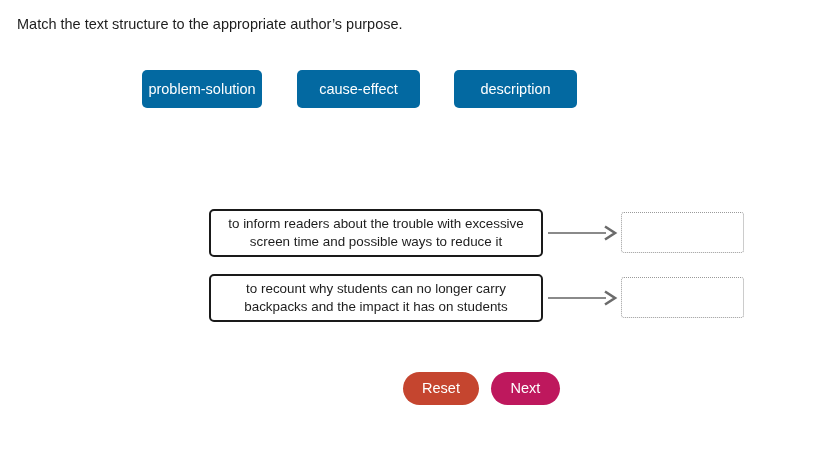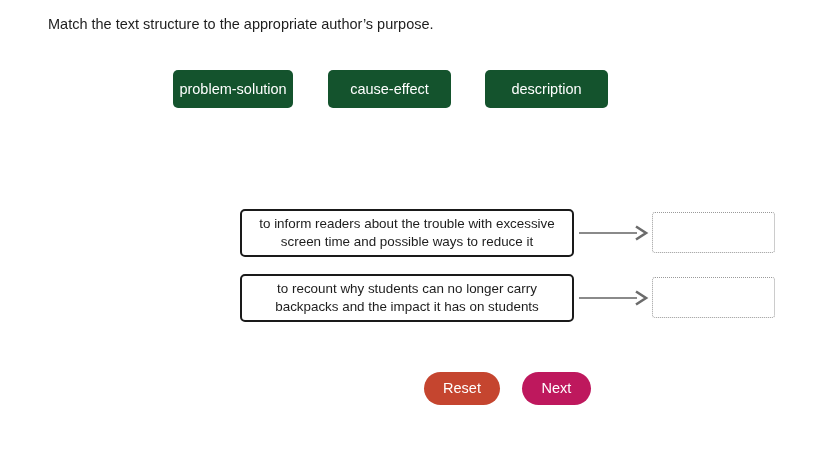--- a/index.html
+++ b/index.html
@@ -14,21 +14,20 @@
     position: relative;
     overflow: hidden;
     font-family: "Liberation Sans", sans-serif;
     color: #222222;
     -webkit-font-smoothing: antialiased;
   }
 
   .stage {
     position: absolute;
     inset: 0;
-    margin-left: 31px;
   }
 
   
   .instruction {
     position: absolute;
     left: 17px;
     top: 15px;
     font-size: 14.5px;
     line-height: 18px;
     color: #1d1d1d;
@@ -41,21 +40,21 @@
     left: 0;
     top: 70px;
     width: 825px;
     height: 40px;
   }
   .chip {
     position: absolute;
     top: 0;
     height: 38px;
     border-radius: 5px;
-    background: #14532d;
+    background: #0369a1;
     color: #ffffff;
     font-size: 14.5px;
     line-height: 38px;
     text-align: center;
     cursor: move;
     user-select: none;
     box-sizing: border-box;
   }
   .chip-0 { left: 142px; width: 120px; }
   .chip-1 { left: 297px; width: 123px; }
@@ -138,21 +137,21 @@
     border-radius: 17px;
     color: #ffffff;
     font-family: "Liberation Sans", sans-serif;
     font-size: 14.5px;
     line-height: 33px;
     text-align: center;
     cursor: pointer;
     padding: 0;
   }
   .btn-reset {
-    left: 393px;
+    left: 403px;
     width: 76px;
     background: #c5452f;
   }
   .btn-next {
     left: 491px;
     width: 69px;
     background: #be185d;
   }
 </style>
 </head>

